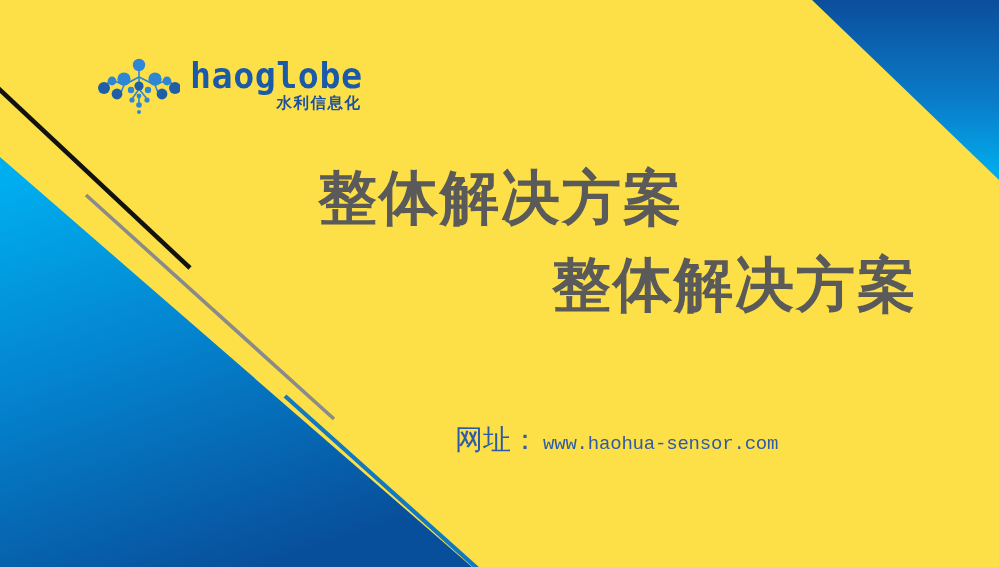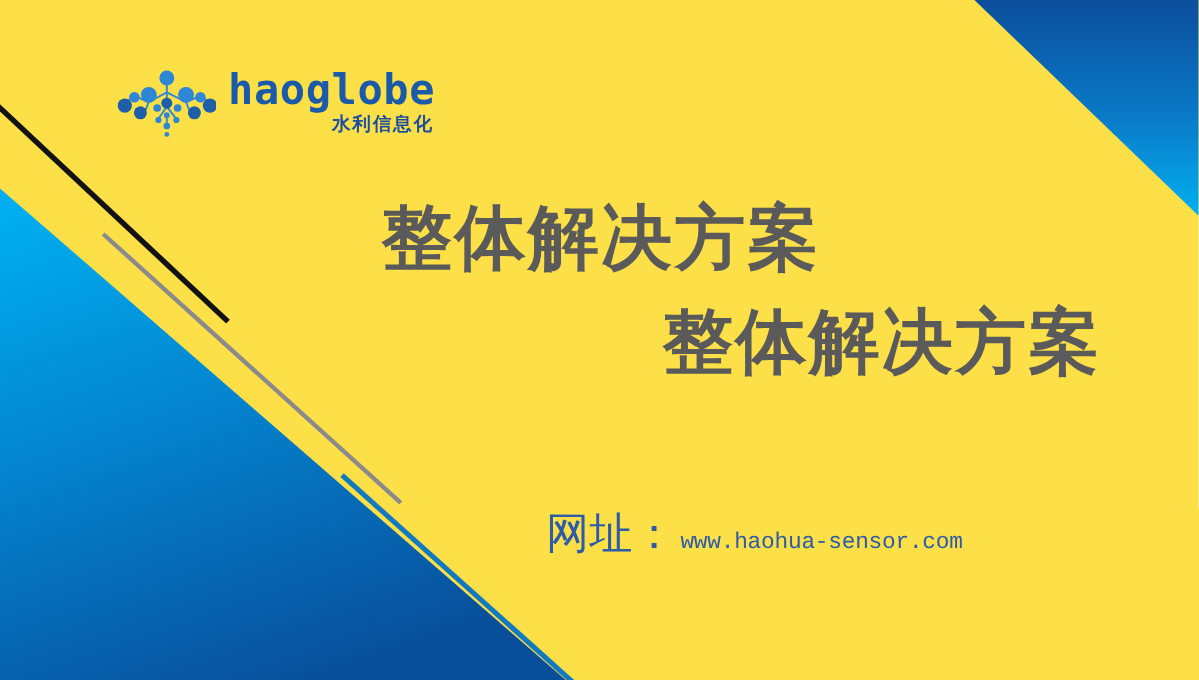--- a/index.html
+++ b/index.html
@@ -87,21 +87,21 @@
   #website-block {
     position: absolute;
     left: 455px;
     top: 421px;
     display: flex;
     align-items: baseline;
     white-space: nowrap;
   }
   #website-label {
     font-family: "DejaVu Sans", "Liberation Sans", sans-serif;
-    font-size: 36px;
+    font-size: 28px;
     color: #2d5ba8;
     letter-spacing: 0px;
   }
   #website-url {
     font-family: Liberation Mono, monospace;
     font-size: 19px;
     color: #2d5ba8;
     letter-spacing: -0.2px;
     margin-left: 4px;
   }

